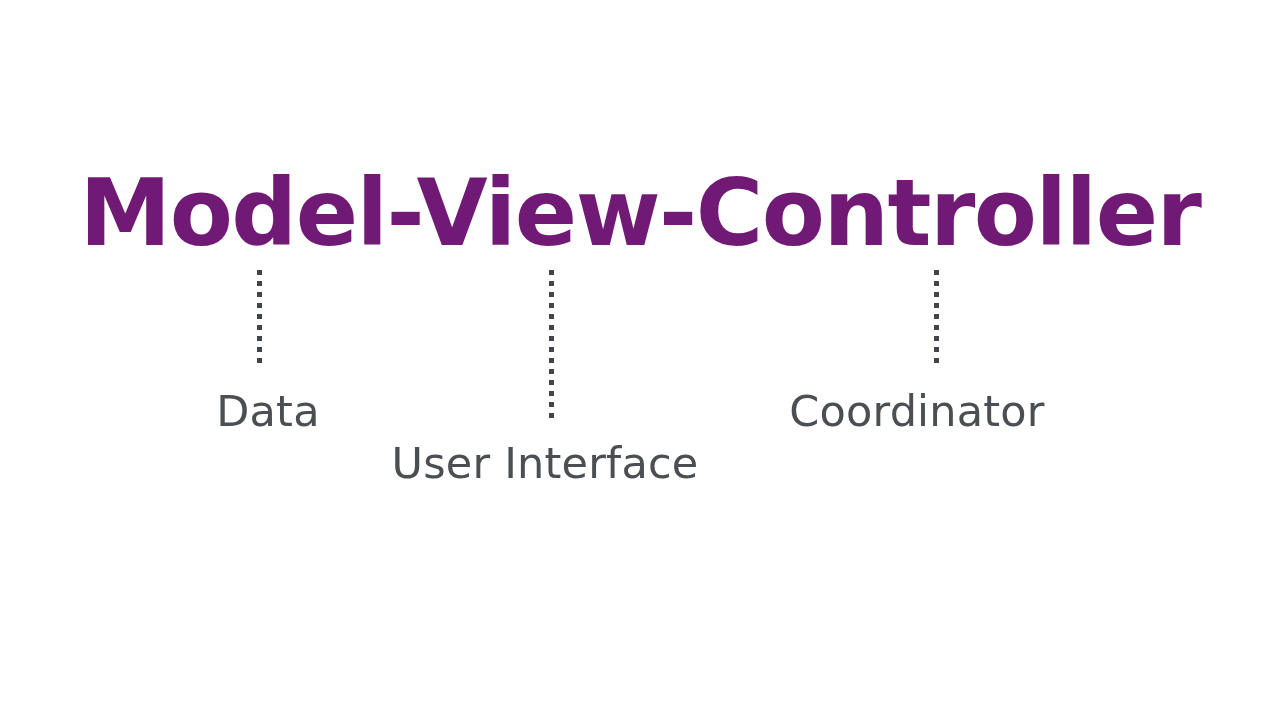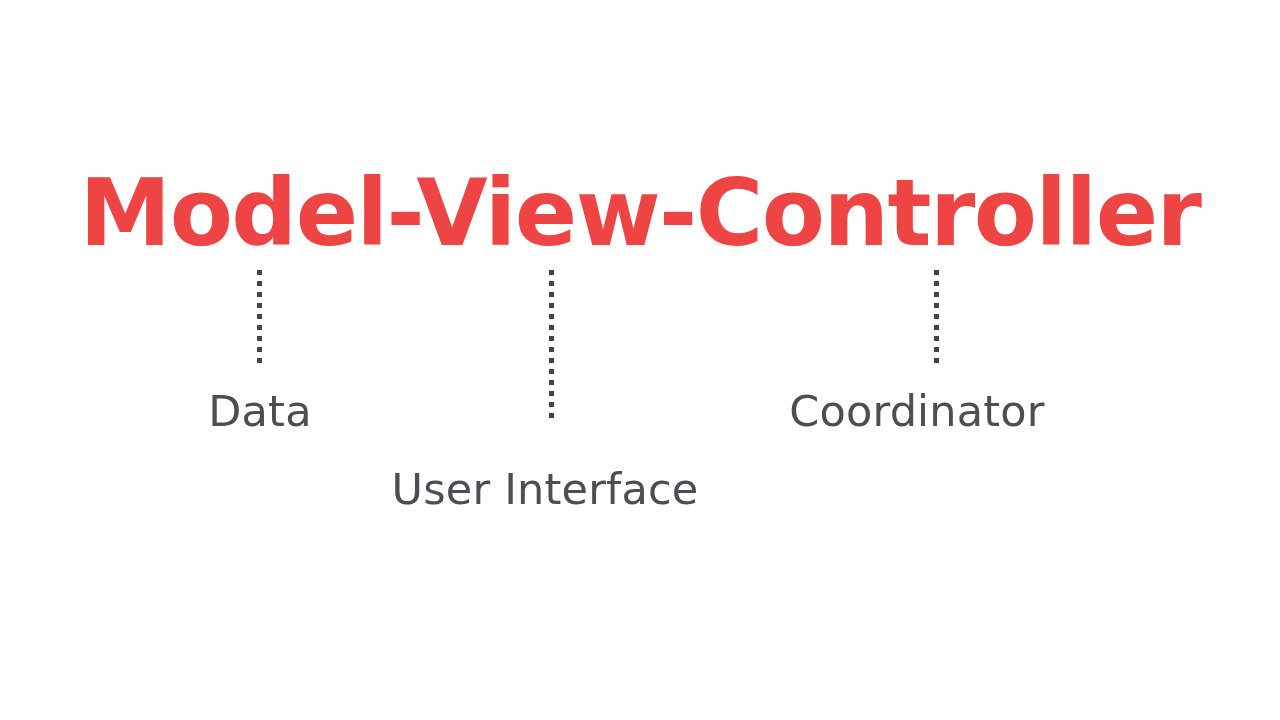--- a/index.html
+++ b/index.html
@@ -26,21 +26,21 @@
     position: absolute;
     left: 0;
     top: 159px;
     width: 1280px;
     text-align: center;
     font-family: "DejaVu Sans", sans-serif;
     font-weight: 700;
     font-size: 92px;
     line-height: 110px;
     letter-spacing: -1.5px;
-    color: #ef4444;
+    color: #701a75;
     white-space: nowrap;
   }
 
   
   .connector {
     position: absolute;
     width: 5px;
     background-image: linear-gradient(
         to bottom,
         #414448 0px,
@@ -62,22 +62,22 @@
     font-weight: 400;
     font-size: 43px;
     line-height: 52px;
     letter-spacing: 0.2px;
     color: #4b4e52;
     white-space: nowrap;
     text-align: center;
     transform: translateX(-50%);
   }
 
-  .label-data      { left: 260px; top: 385px; }
-  .label-ui        { left: 545px; top: 463px; }
+  .label-data      { left: 268px; top: 385px; }
+  .label-ui        { left: 545px; top: 437px; }
   .label-coord     { left: 917px; top: 385px; }
 </style>
 </head>
 <body>
 
 <div id="slide">
 
   <div class="title">Model-View-Controller</div>
 
   <div class="connector connector-model"></div>

